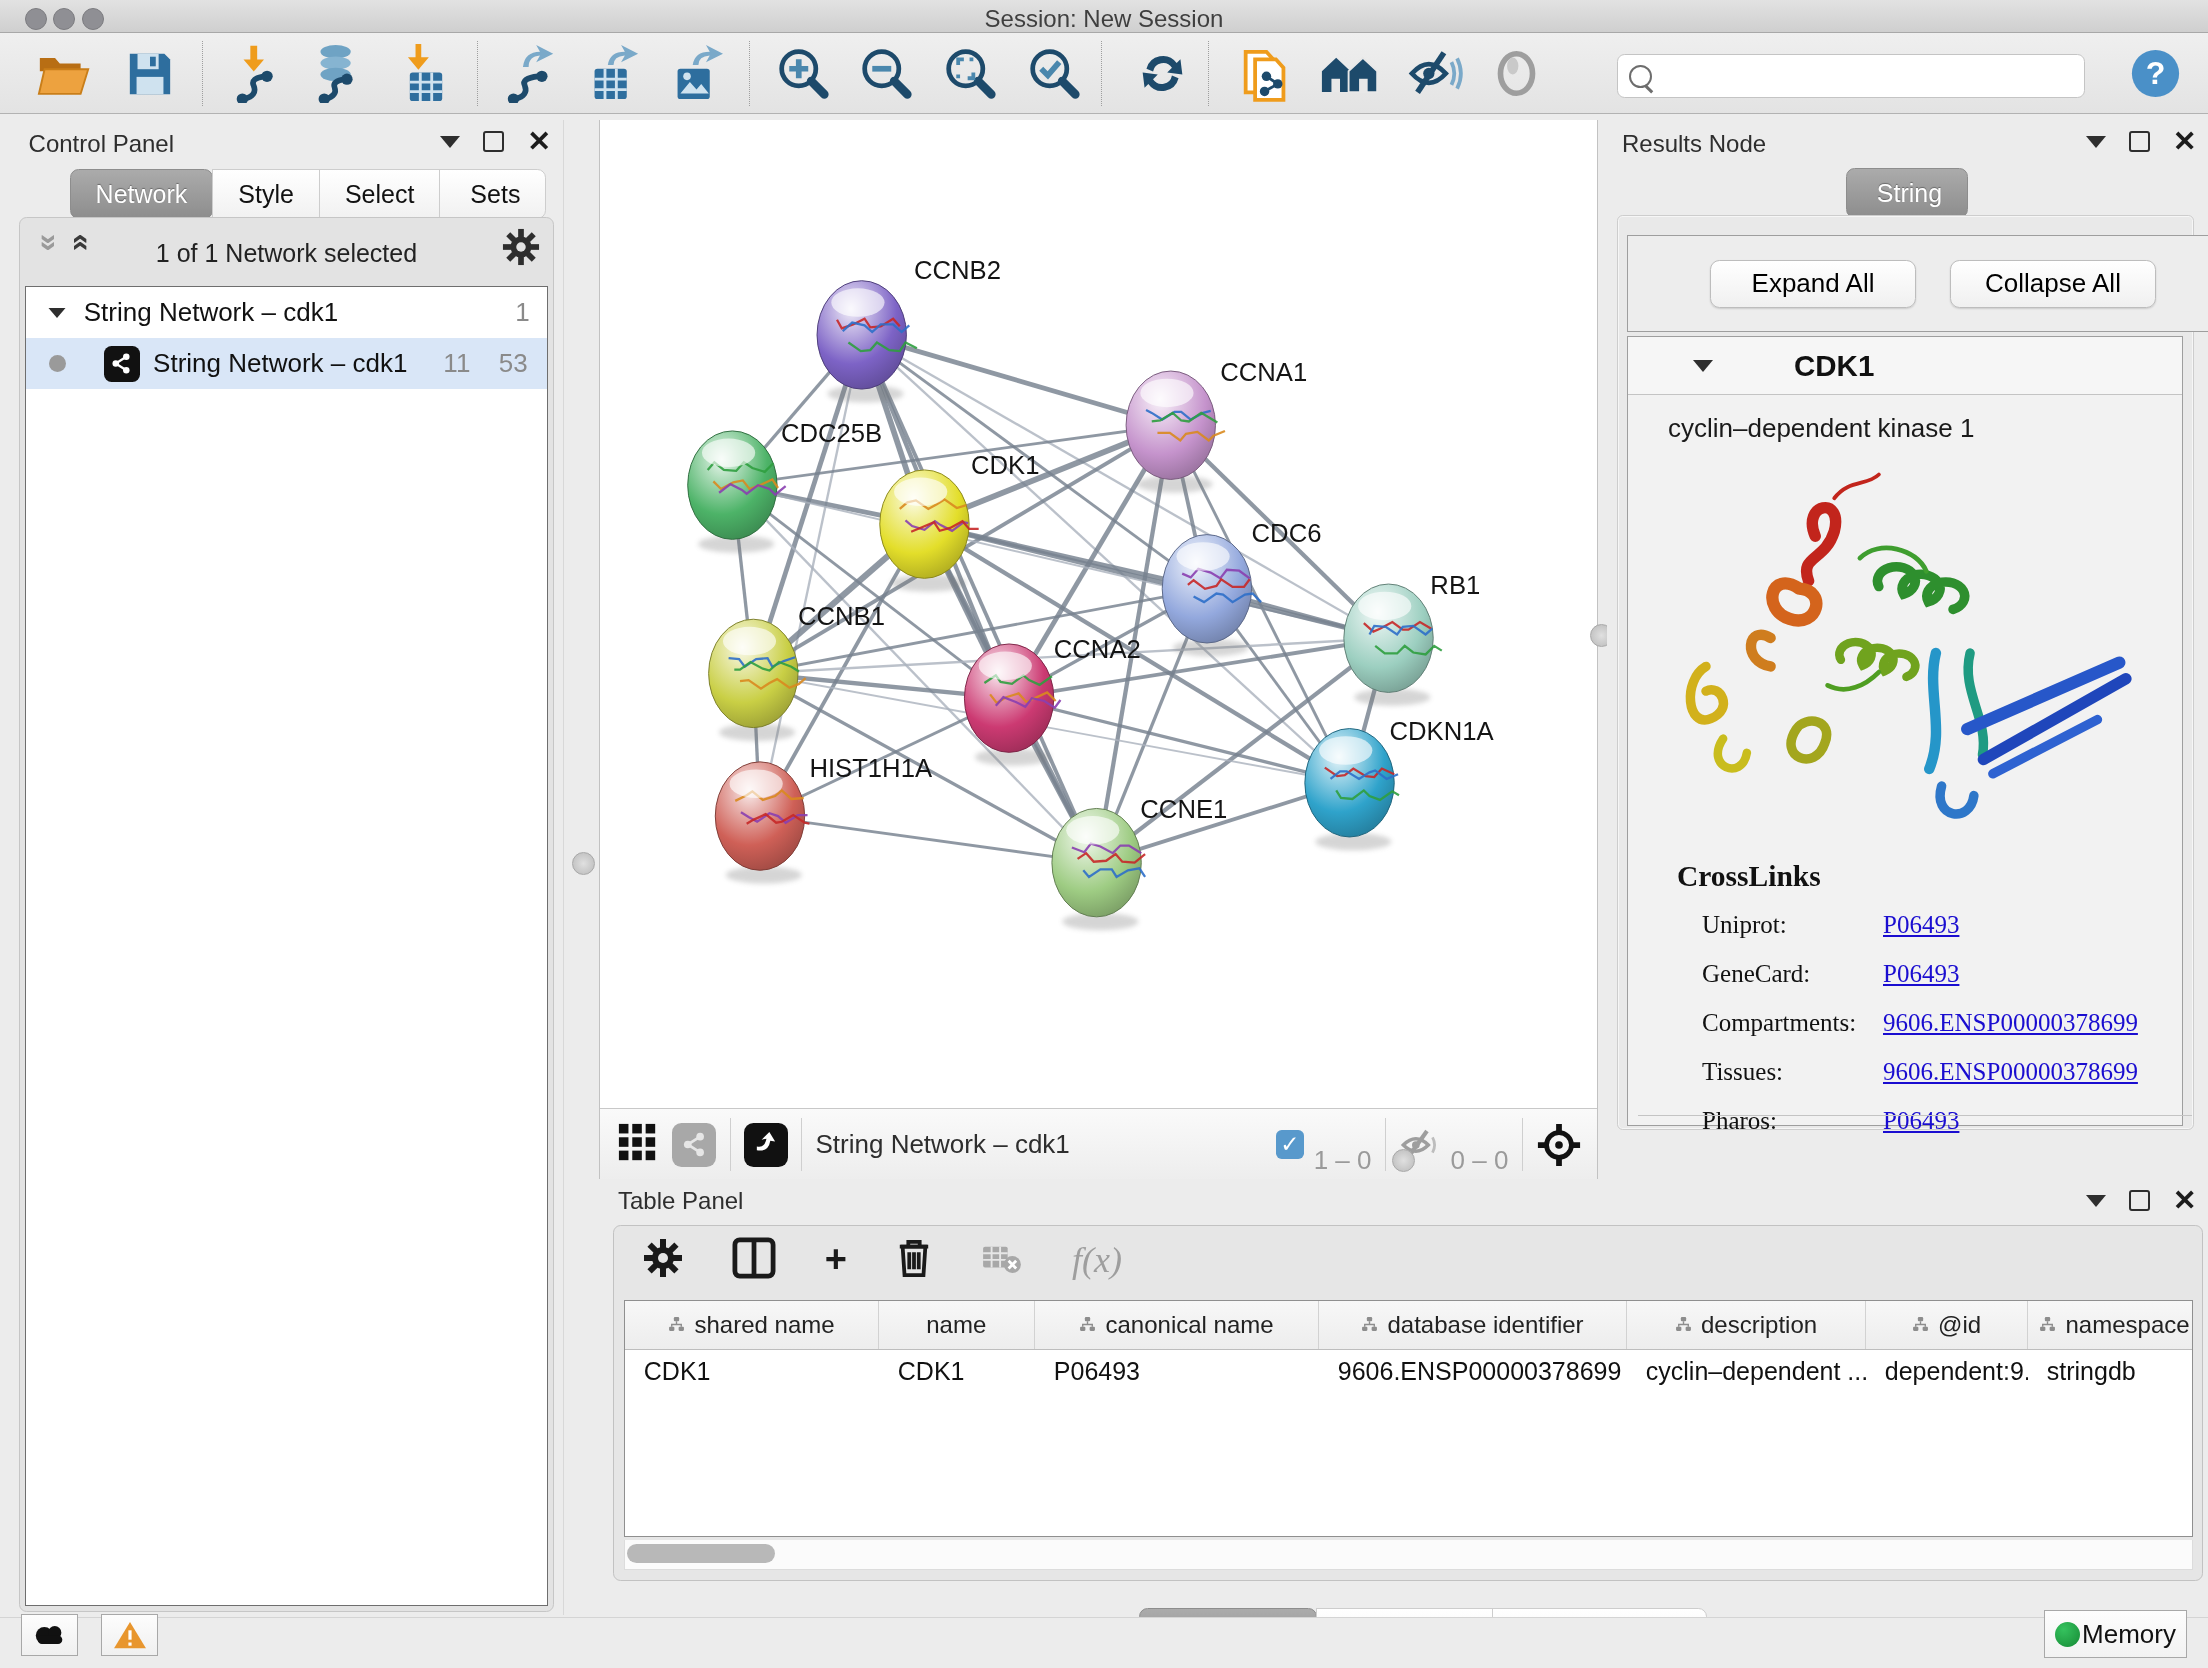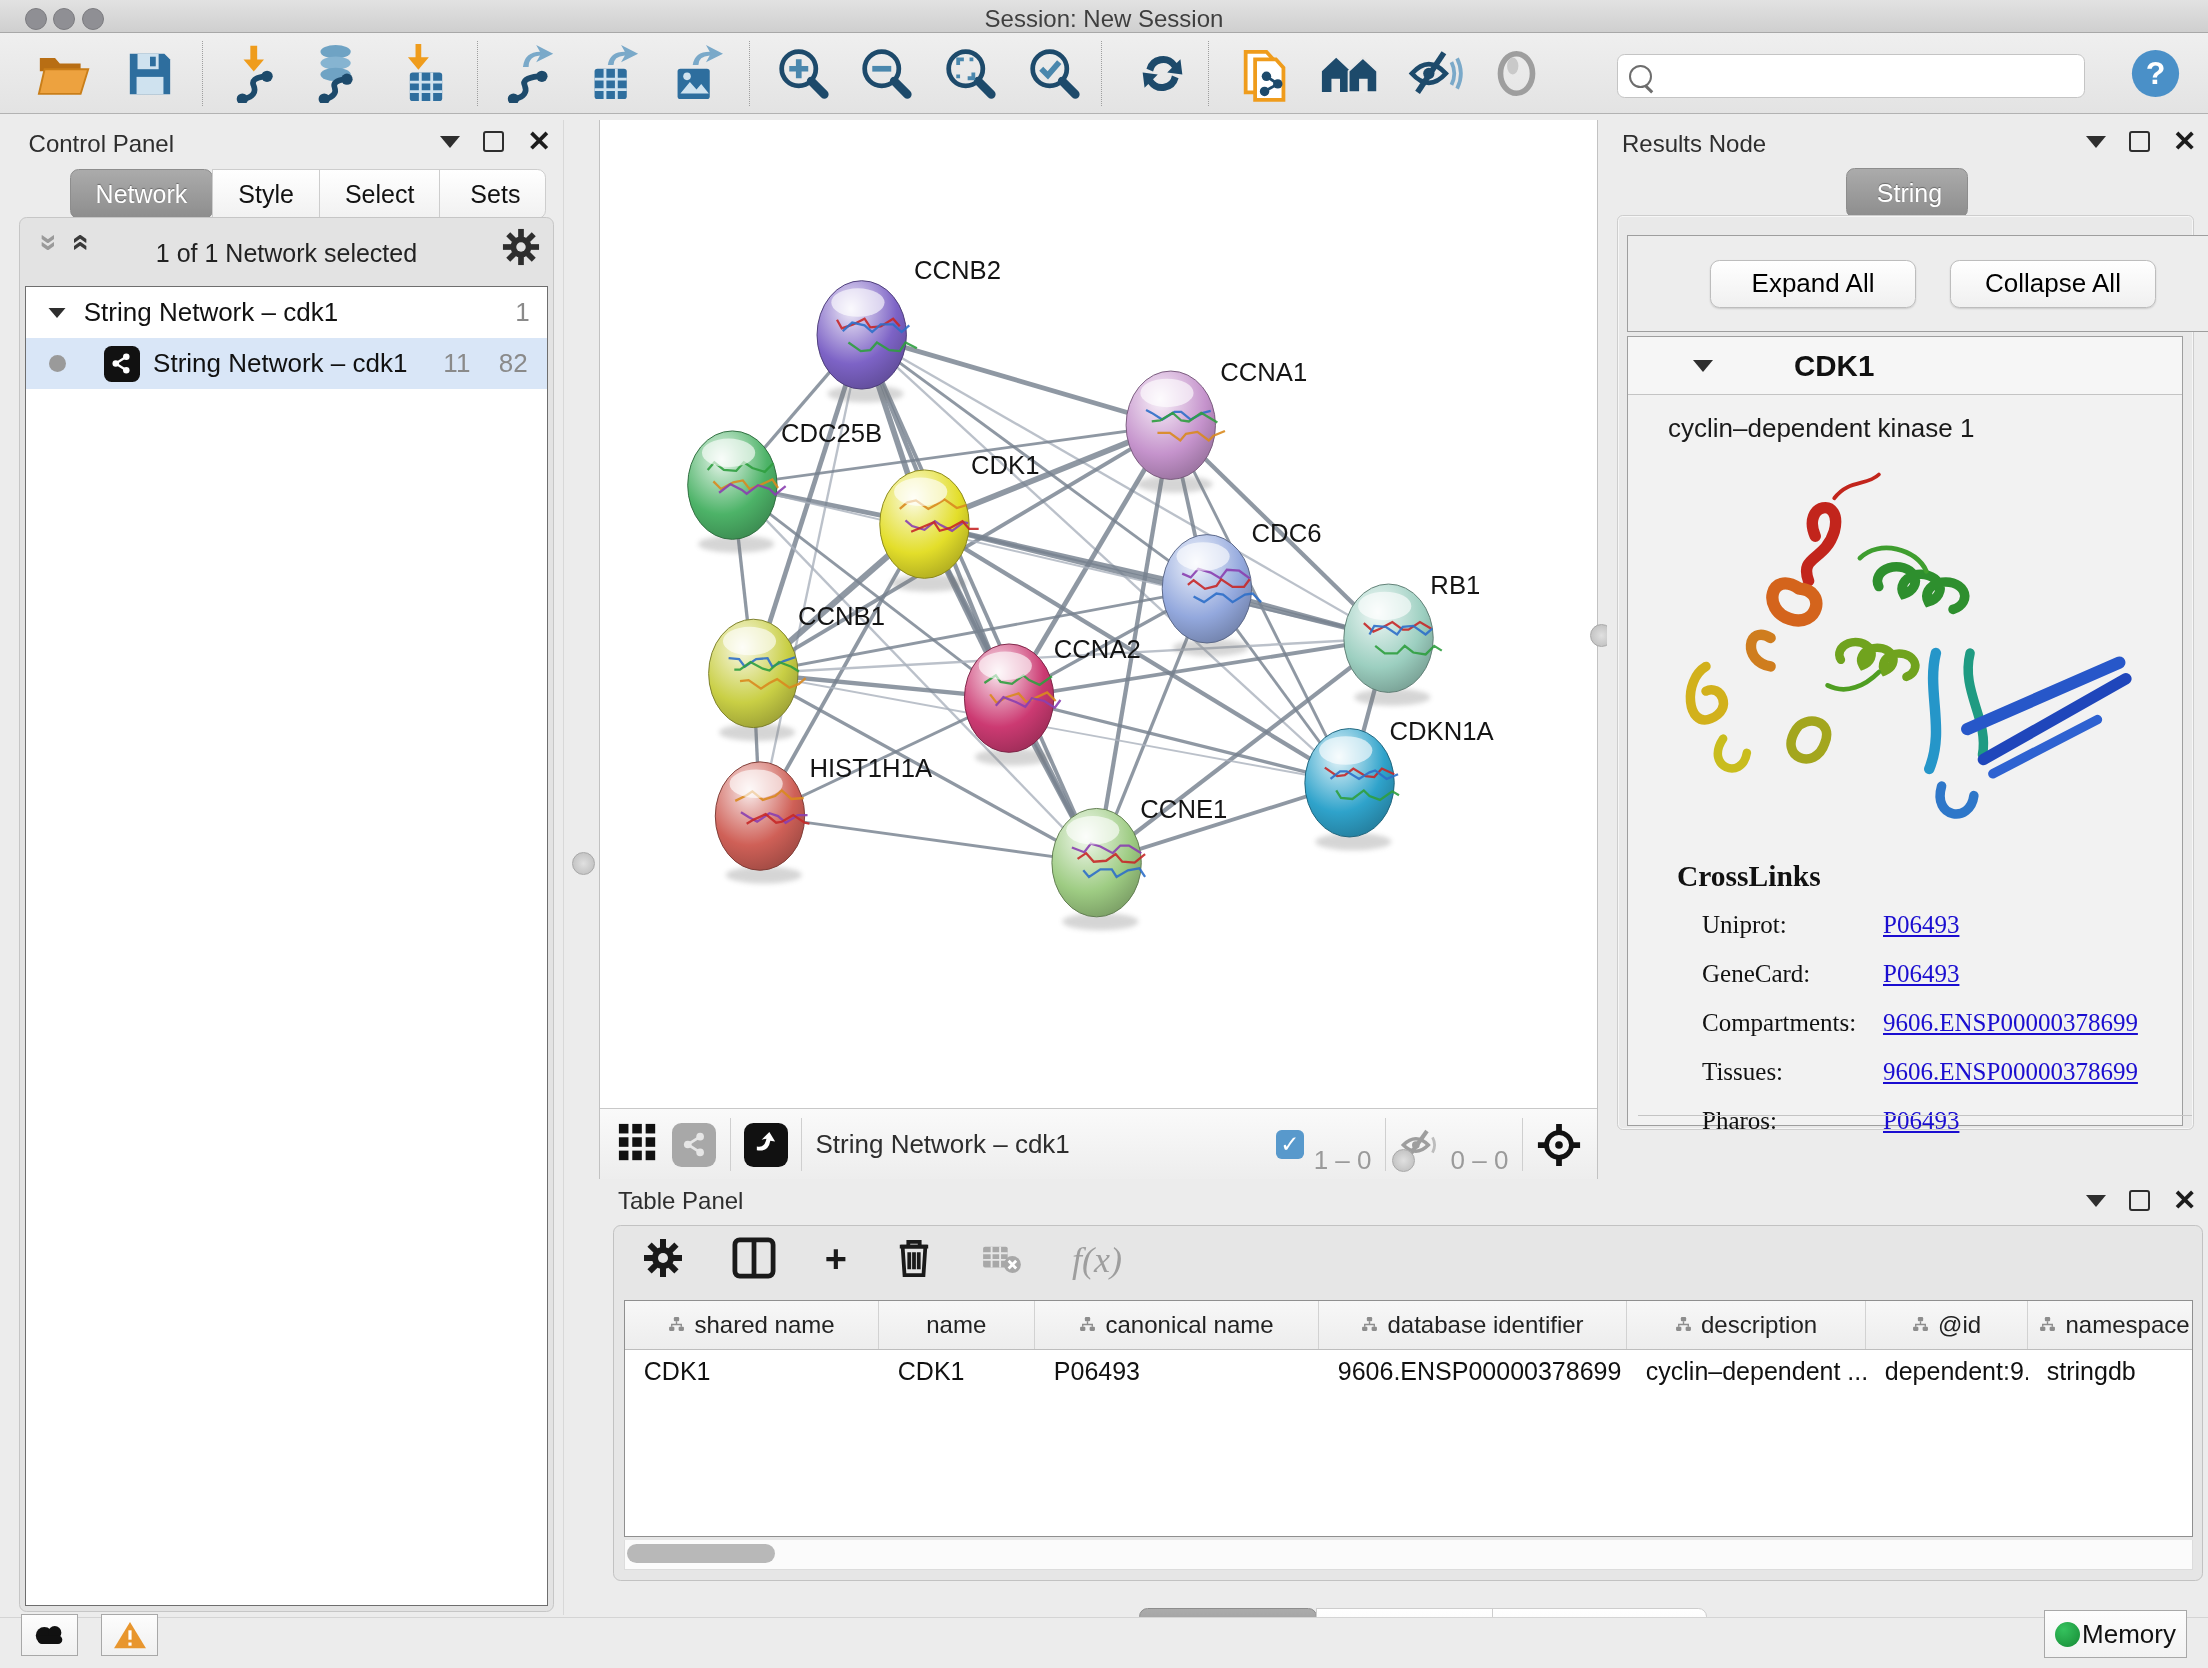--- a/index.html
+++ b/index.html
@@ -337,21 +337,21 @@
               <g fill="#fff">
                 <circle cx="17" cy="5" r="3.4"></circle>
                 <circle cx="6" cy="12" r="3.4"></circle>
                 <circle cx="17" cy="19" r="3.4"></circle>
               </g>
           <path d="M17 5 L6 12 L17 19" stroke="#fff" stroke-width="2.4" fill="none"></path>
             </svg>
         </span>
         <span style="margin-left:13.3px">String Network – cdk1</span>
         <span class="cnt" style="margin-left:auto">11</span>
-        <span class="cnt" style="margin:0 19px 0 28.5px">82</span>
+        <span class="cnt" style="margin:0 19px 0 28.5px">53</span>
       </div>
     </div>
   </div>
 </div>
 
 <div class="abs" style="left:563px;top:120px;width:36px;height:1495px;background:#ececec;border-left:1px solid #d8d8d8;">
   <span class="sdot abs" style="left:7.6px;top:732px"></span>
 </div>
 
 <div id="netview" class="abs">

